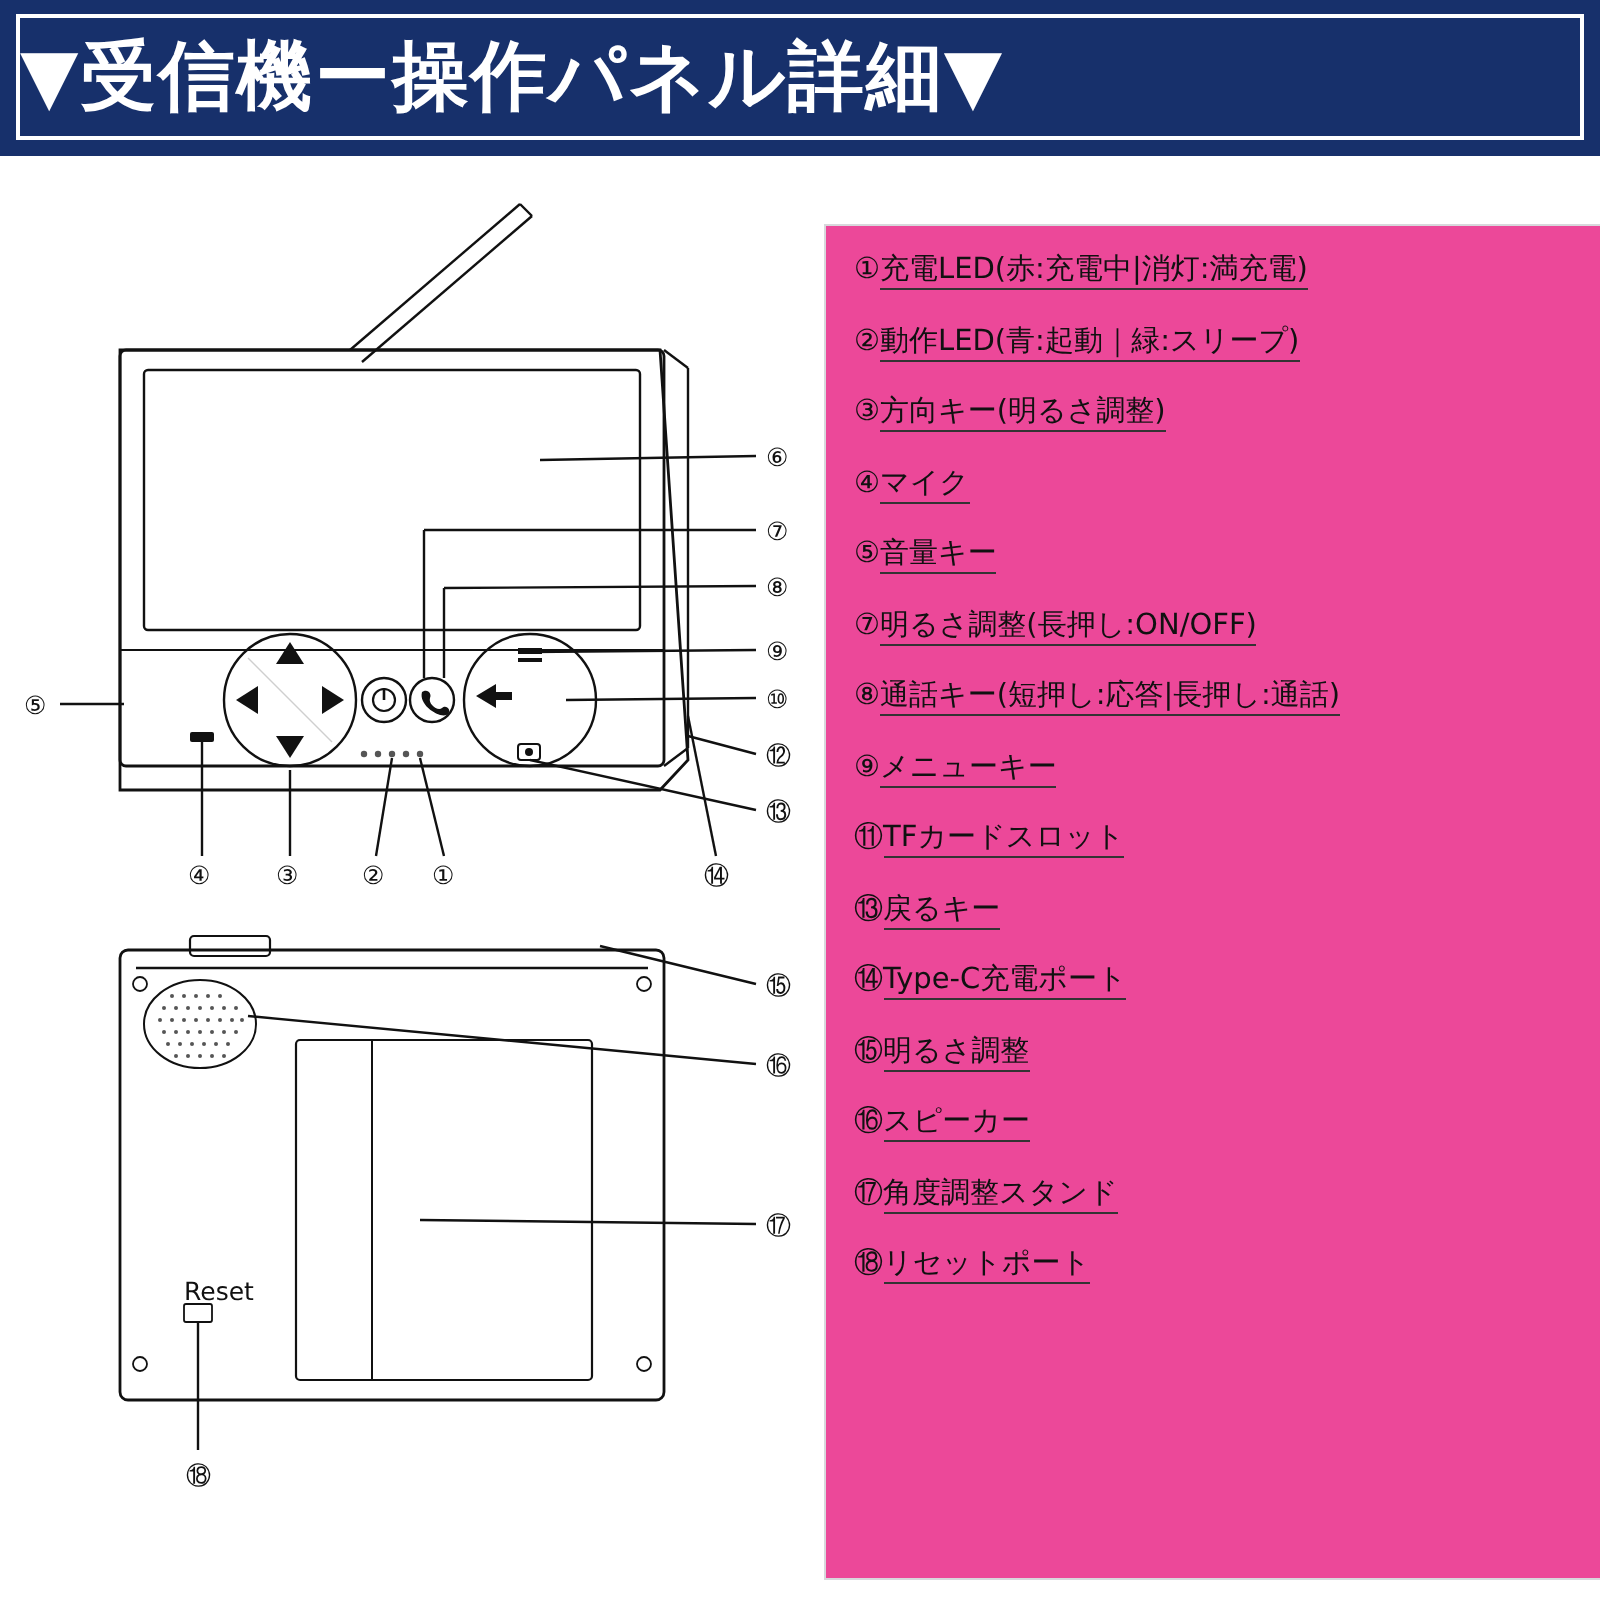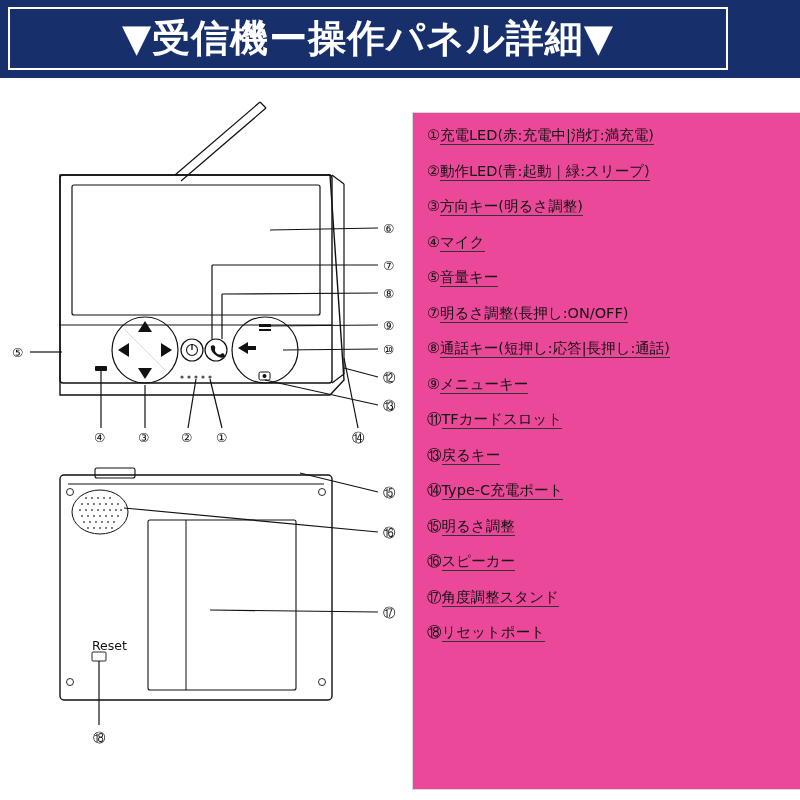--- a/index.html
+++ b/index.html
@@ -25,27 +25,26 @@
     position: absolute;
     left: 0; top: 0;
     width: 800px;
     height: 78px;
     background: #17306b;
     box-sizing: border-box;
   }
   #header-inner {
     position: absolute;
     left: 8px; top: 7px;
-    width: 720px;
+    width: 784px;
     height: 63px;
     border: 2px solid #ffffff;
     box-sizing: border-box;
     display: flex;
     align-items: center;
-    justify-content: center;
   }
   #header-title {
     color: #ffffff;
     font-size: 38px;
     font-weight: bold;
     letter-spacing: 1px;
     font-family: "DejaVu Sans", sans-serif;
     white-space: nowrap;
   }
 

